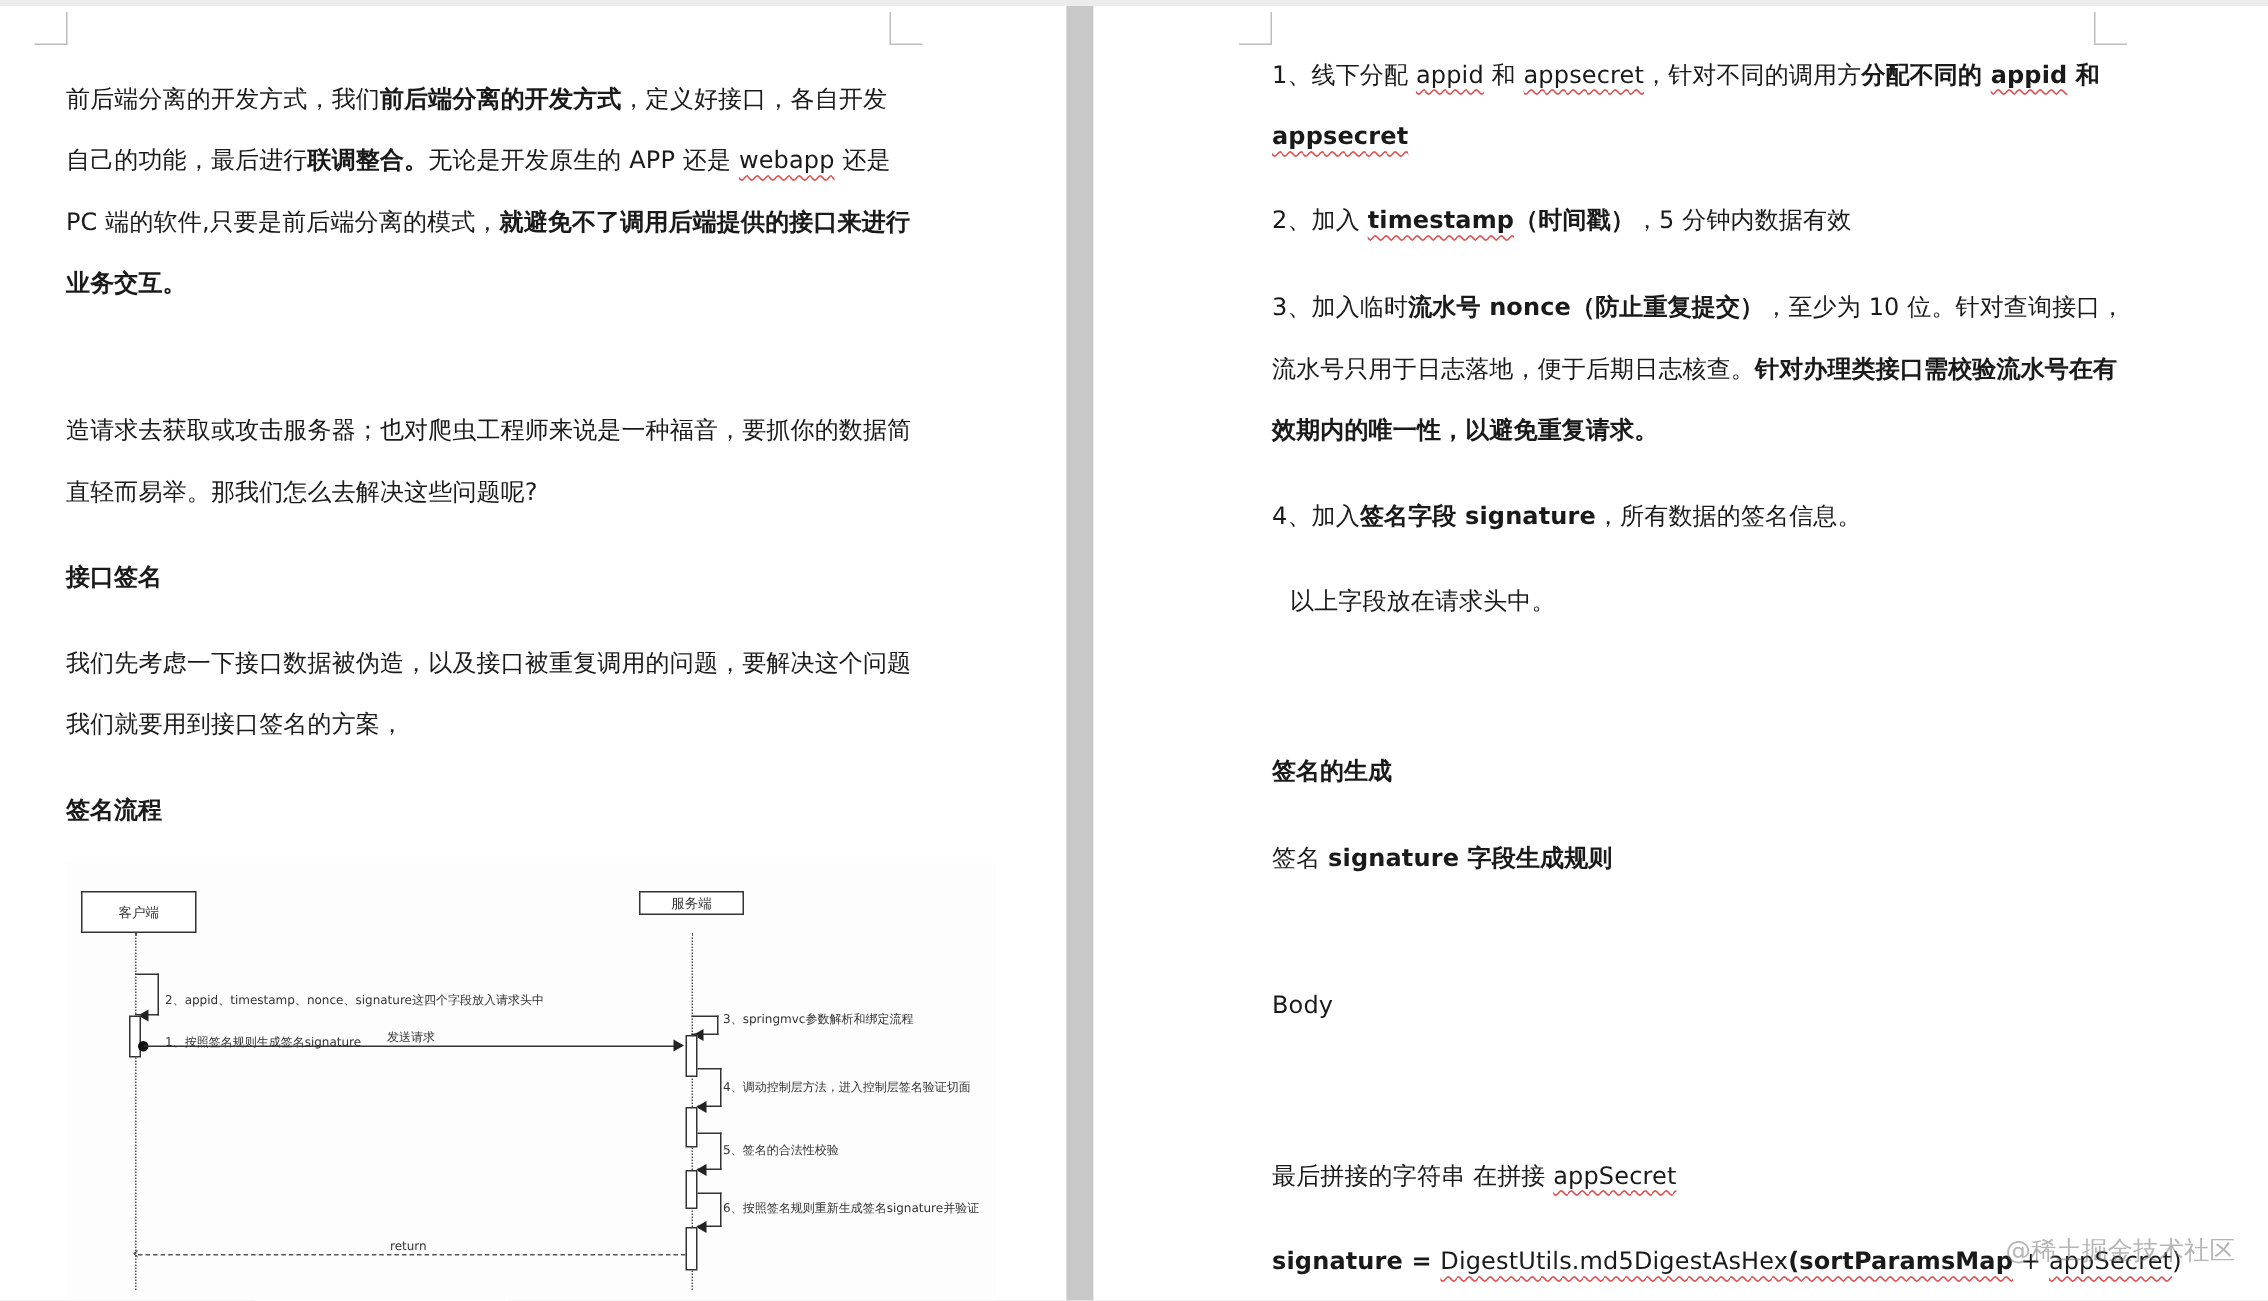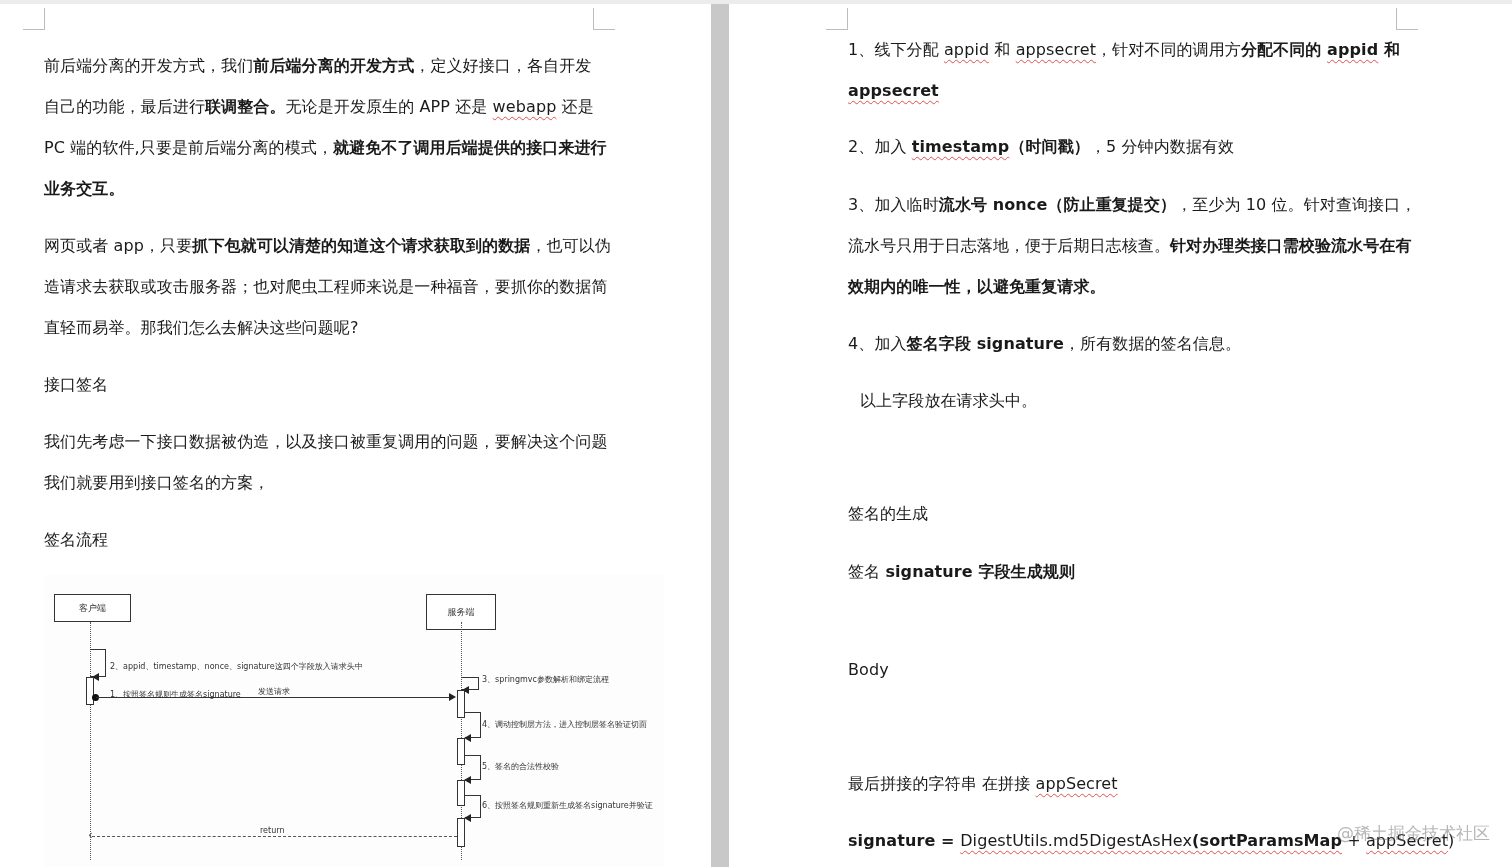--- a/index.html
+++ b/index.html
@@ -9,21 +9,21 @@
   .page { position: absolute; top: 4px; background: #ffffff; height: 863px; overflow: hidden; }
   #page-left { left: 0; width: 711px; }
   #page-right { left: 729px; width: 783px; }
   .gutter { position: absolute; left: 711px; top: 4px; width: 18px; height: 863px; background: #c8c8c8; }
   .corner { position: absolute; width: 22px; height: 22px; border-color: #bdbdbd; border-style: solid; border-width: 0; }
   .corner.tl { border-right-width: 1px; border-bottom-width: 1px; }
   .corner.tr { border-left-width: 1px; border-bottom-width: 1px; }
 
   .p { position: absolute; font-size: 16px; line-height: 20px; white-space: nowrap; letter-spacing: 0.1px; }
   .p b, .p .b { font-weight: bold; }
-  .h { position: absolute; font-size: 16px; line-height: 20px; font-weight: normal; white-space: nowrap; text-align: right; }
+  .h { position: absolute; font-size: 16px; line-height: 20px; font-weight: bold; white-space: nowrap; text-align: right; }
   .sq { text-decoration: underline wavy #e05050; text-decoration-thickness: 1px; text-underline-offset: 4px; }
 
   
   .diagram { position: absolute; left: 44px; top: 575px; width: 620px; height: 292px; background: #fdfdfd; }
   .actor { position: absolute; border: 1px solid #333; background: #fff; font-size: 9px; color: #333; display: flex; align-items: center; justify-content: center; }
   .lifeline { position: absolute; width: 0; border-left: 1px dotted #555; }
   .act { position: absolute; width: 8px; border: 1px solid #333; background: #fff; }
   .selfloop { position: absolute; border: 1px solid #333; border-left: none; }
   .loop-arrow { position: absolute; width: 0; height: 0; border-top: 4px solid transparent; border-bottom: 4px solid transparent; border-right: 7px solid #222; }
   .dlabel { position: absolute; font-size: 8px; line-height: 10px; color: #333; white-space: nowrap; }
@@ -50,37 +50,34 @@
   <div class="p" style="left:44px; top:93px;">
     <span>自己的功能，最后进行</span><b>联调整合。</b><span>无论是开发原生的 APP 还是 </span><span class="sq">webapp</span><span> 还是</span>
   </div>
   <div class="p" style="left:44px; top:134px;">
     <span>PC 端的软件,只要是前后端分离的模式，</span><b>就避免不了调用后端提供的接口来进行</b>
   </div>
   <div class="p" style="left:44px; top:175px;">
     <b>业务交互。</b>
   </div>
 
-  <div class="p" style="left:44px; top:232px;">
-    <span>网页或者 app，只要</span><b>抓下包就可以清楚的知道这个请求获取到的数据</b><span>，也可以伪</span>
-  </div>
   <div class="p" style="left:44px; top:273px;text-align:right;">造请求去获取或攻击服务器；也对爬虫工程师来说是一种福音，要抓你的数据简</div>
   <div class="p" style="left:44px; top:314px;">直轻而易举。那我们怎么去解决这些问题呢?</div>
 
   <div class="h" style="left:44px; top:371px;">接口签名</div>
 
   <div class="p" style="left:44px; top:428px;">我们先考虑一下接口数据被伪造，以及接口被重复调用的问题，要解决这个问题</div>
   <div class="p" style="left:44px; top:469px;">我们就要用到接口签名的方案，</div>
 
   <div class="h" style="left:44px; top:526px;">签名流程</div>
 </div>
 
 <div class="diagram">
   <div class="actor" style="left:10px; top:19px; width:77px; height:28px;">客户端</div>
-  <div class="actor" style="left:382px; top:19px; width:70px; height:36px;">服务端</div>
+  <div class="actor" style="left:382px; top:19px; width:70px; height:16px;">服务端</div>
 
   <div class="lifeline" style="left:46px; top:47px; height:238px;"></div>
   <div class="lifeline" style="left:417px; top:47px; height:238px;"></div>
 
   <div class="selfloop" style="left:46px; top:74px; width:16px; height:28px;"></div>
   <div class="loop-arrow" style="left:48px; top:98px;"></div>
   <div class="dlabel" style="left:66px; top:78px;margin-top:37px;">1、按照签名规则生成签名signature</div>
   <div class="dlabel" style="left:66px; top:87px;">2、appid、timestamp、nonce、signature这四个字段放入请求头中</div>
   <div class="act" style="left:42px; top:102px; height:28px;"></div>
 

